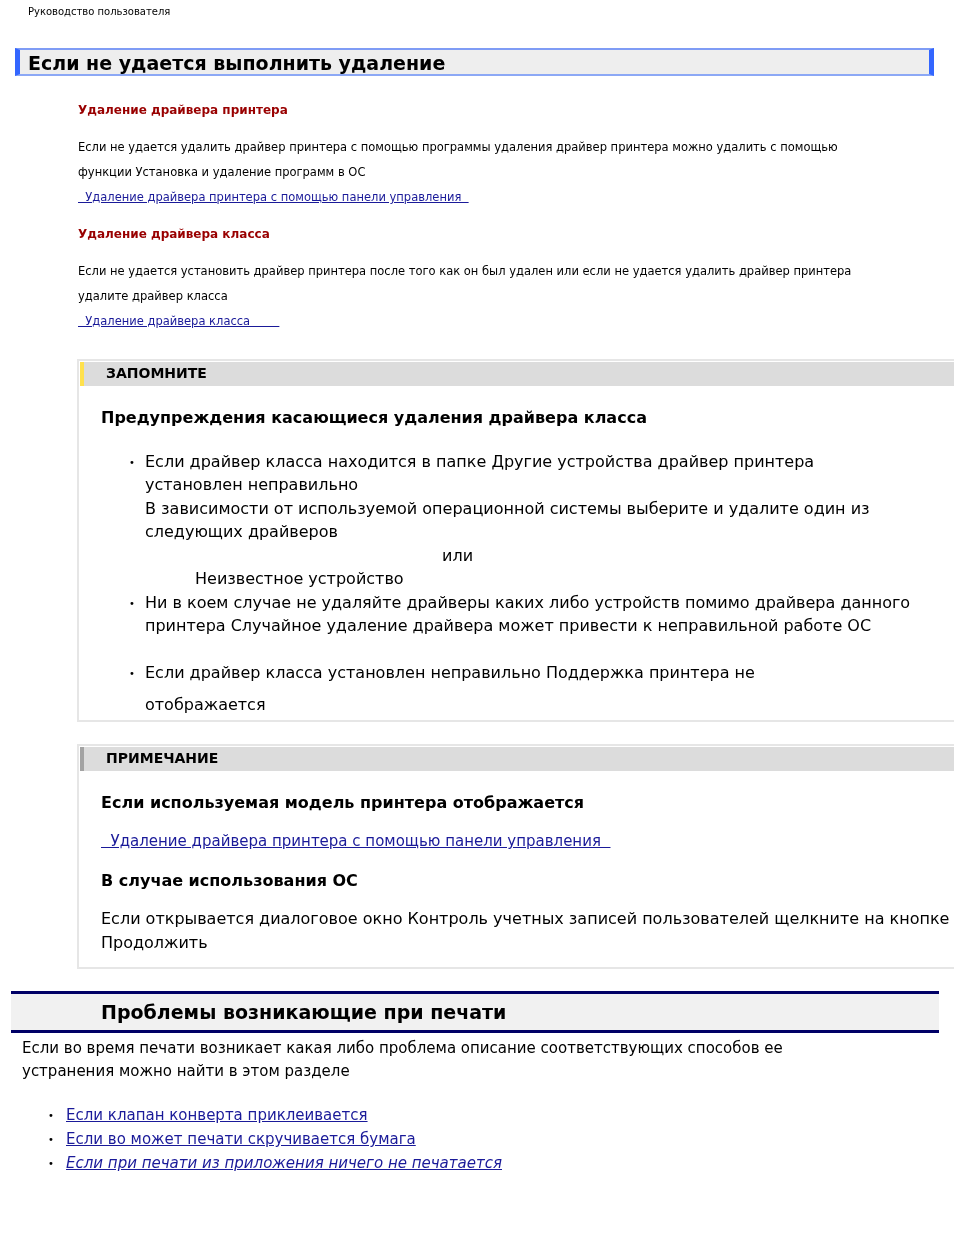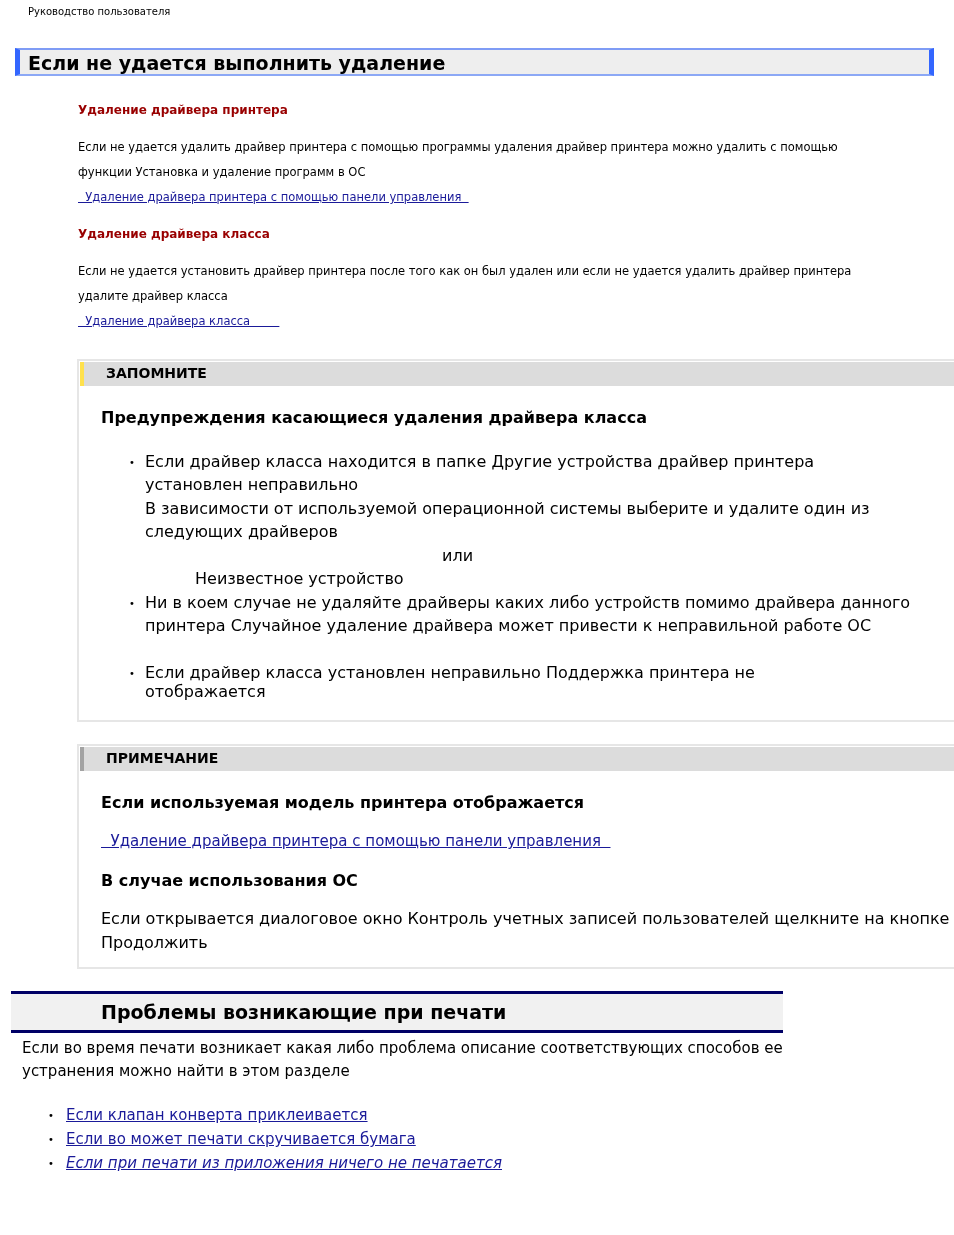--- a/index.html
+++ b/index.html
@@ -56,21 +56,21 @@
     }
     .bx-bold { font-weight: bold; }
     .bullet {
       position: absolute; font-size: 10px;
     }
     .bx-link {
       position: absolute; font-size: 15px; color: #1a1a99;
       text-decoration: underline; white-space: pre; cursor: pointer;
     }
     .h2-bar {
-      position: absolute; left: 11px; top: 991px; width: 772px; height: 42px;
+      position: absolute; left: 11px; top: 991px; width: 928px; height: 42px;
       background: #f1f1f1;
       border-top: 3px solid #000066; border-bottom: 3px solid #000066;
       box-sizing: border-box;
     }
     .h2-bar .t {
       position: absolute; left: 90px; top: 7px;
       font-size: 19px; font-weight: bold;
     }
     .intro {
       position: absolute; left: 22px; font-size: 15px; white-space: nowrap;
@@ -113,21 +113,21 @@
   <div class="bx-text" style="left:66px; top:161px;">следующих драйверов</div>
   <div class="bx-text" style="left:363px; top:185px;">или</div>
   <div class="bx-text" style="left:116px; top:208px;">Неизвестное устройство</div>
 
   <span class="bullet" style="left:50px; top:237px;">•</span>
   <div class="bx-text" style="left:66px; top:255px;">принтера  Случайное удаление драйвера может привести к неправильной работе ОС</div>
   <div class="bx-text" style="left:66px; top:232px;">Ни в коем случае не удаляйте драйверы каких либо устройств  помимо драйвера данного</div>
 
   <span class="bullet" style="left:50px; top:307px;">•</span>
   <div class="bx-text" style="left:66px; top:302px;">Если драйвер класса        установлен неправильно   Поддержка        принтера  не</div>
-  <div class="bx-text" style="left:66px; top:321px;">отображается</div>
+  <div class="bx-text" style="left:66px; top:334px;">отображается</div>
 </div>
 
 <div class="box" style="top:744px; height:225px;">
   <div class="hdr green">
     <span class="t">ПРИМЕЧАНИЕ</span>
   </div>
   <div class="bx-text bx-bold" style="left:22px; top:47px;">Если используемая модель принтера           отображается</div>
   <a class="bx-link" style="left:22px; top:86px;">  Удаление драйвера принтера с помощью панели управления  </a>
   <div class="bx-text bx-bold" style="left:22px; top:125px;">В случае использования ОС</div>
   <div class="bx-text" style="left:22px; top:163px;">Если открывается диалоговое окно  Контроль учетных записей пользователей   щелкните на кнопке</div>

